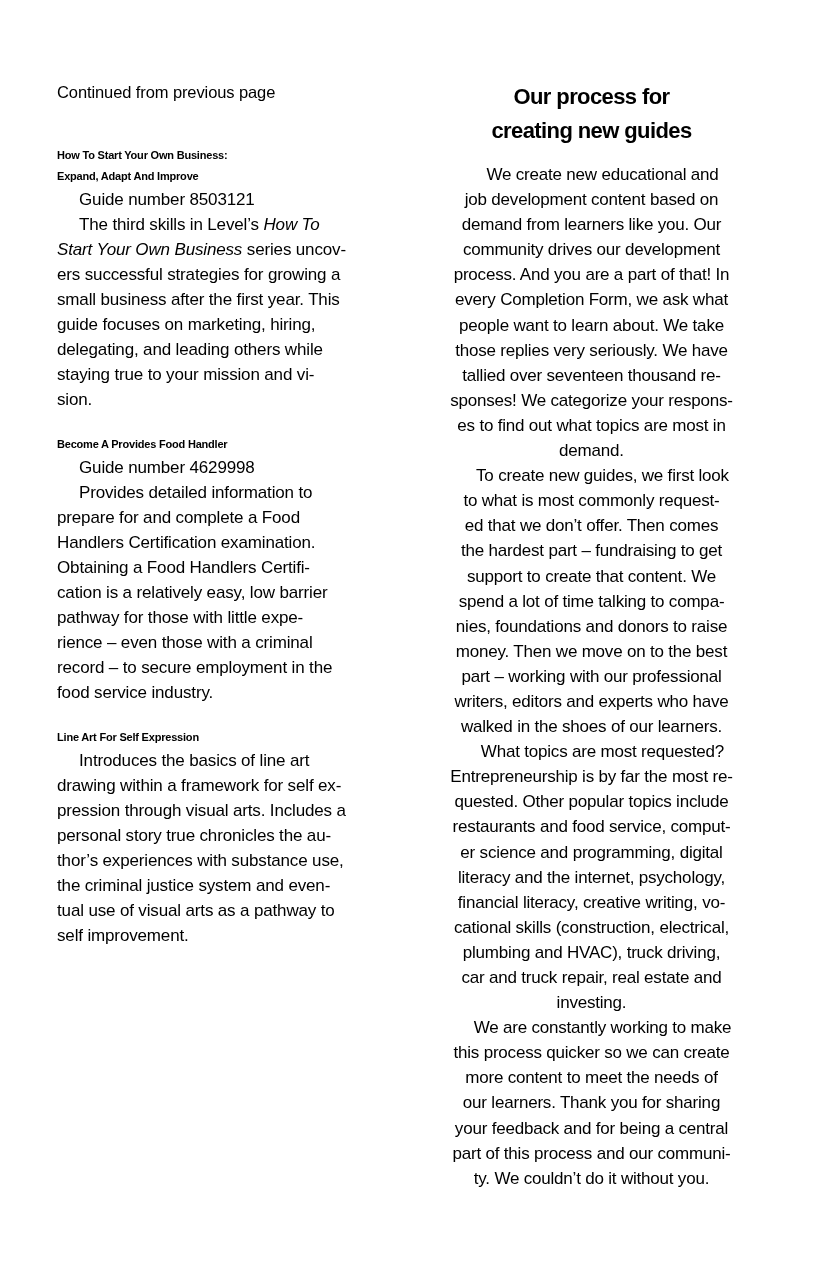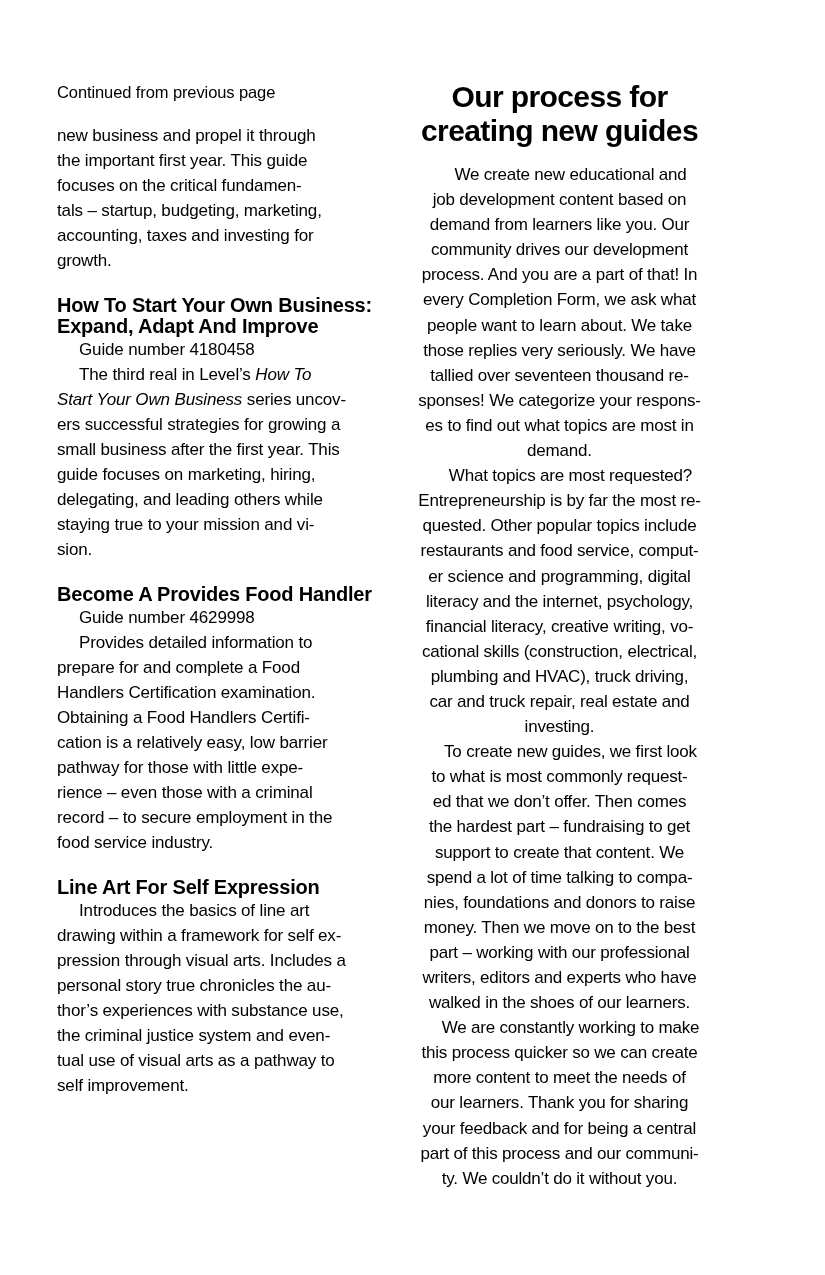--- a/index.html
+++ b/index.html
@@ -21,21 +21,21 @@
     inset: 0;
     background: #ffffff;
   }
   .columns {
     position: absolute;
     left: 57px;
     top: 80px;
     width: 678px;
     display: flex;
     flex-direction: row;
-    gap: 24px;
+    gap: 56px;
   }
   .col {
     width: 315px;
     flex: 0 0 315px;
   }
   .col-right {
     width: 327px;
     flex: 0 0 327px;
   }
 
@@ -58,34 +58,34 @@
   }
   .para.indent {
     text-indent: 22px;
   }
   .para .ital {
     font-style: italic;
   }
 
   
   .subhead {
-    font-size: 20px;
+    font-size: 11px;
     line-height: 21px;
     font-weight: bold;
     letter-spacing: -0.2px;
     margin: 0;
     white-space: pre-line;
   }
   .block-gap {
     height: 22px;
   }
 
   
   .col-heading {
-    font-size: 30px;
+    font-size: 22px;
     line-height: 34px;
     font-weight: bold;
     text-align: center;
     letter-spacing: -0.6px;
     margin: 0 0 14px 0;
     white-space: pre-line;
   }
   .rc-para {
     font-size: 17px;
     line-height: 25.1px;
@@ -99,34 +99,28 @@
 </head>
 <body>
 
 <div class="page">
   <div class="columns">
 
     <div class="col">
 
       <p class="continued">Continued from previous page</p>
 
-      <p class="para">new business and propel it through
-the important first year. This guide
-focuses on the critical fundamen-
-tals – startup, budgeting, marketing,
-accounting, taxes and investing for
-growth.</p>
 
       <div class="block-gap"></div>
 
       <div>
         <p class="subhead">How To Start Your Own Business:
 Expand, Adapt And Improve</p>
-        <p class="para indent">Guide number 4180458</p>
-        <p class="para indent"><span>The third real in Level’s </span><span class="ital">How To
+        <p class="para indent">Guide number 8503121</p>
+        <p class="para indent"><span>The third skills in Level’s </span><span class="ital">How To
 Start Your Own Business</span><span> series uncov-
 ers successful strategies for growing a
 small business after the first year. This
 guide focuses on marketing, hiring,
 delegating, and leading others while
 staying true to your mission and vi-
 sion.</span></p>
       </div>
 
       <div class="block-gap"></div>
@@ -172,44 +166,44 @@
 community drives our development
 process. And you are a part of that! In
 every Completion Form, we ask what
 people want to learn about. We take
 those replies very seriously. We have
 tallied over seventeen thousand re-
 sponses! We categorize your respons-
 es to find out what topics are most in
 demand.</p>
 
+      <p class="rc-para">To create new guides, we first look
+to what is most commonly request-
+ed that we don’t offer. Then comes
+the hardest part – fundraising to get
+support to create that content. We
+spend a lot of time talking to compa-
+nies, foundations and donors to raise
+money. Then we move on to the best
+part – working with our professional
+writers, editors and experts who have
+walked in the shoes of our learners.</p>
+
       <p class="rc-para">What topics are most requested?
 Entrepreneurship is by far the most re-
 quested. Other popular topics include
 restaurants and food service, comput-
 er science and programming, digital
 literacy and the internet, psychology,
 financial literacy, creative writing, vo-
 cational skills (construction, electrical,
 plumbing and HVAC), truck driving,
 car and truck repair, real estate and
 investing.</p>
 
-      <p class="rc-para">To create new guides, we first look
-to what is most commonly request-
-ed that we don’t offer. Then comes
-the hardest part – fundraising to get
-support to create that content. We
-spend a lot of time talking to compa-
-nies, foundations and donors to raise
-money. Then we move on to the best
-part – working with our professional
-writers, editors and experts who have
-walked in the shoes of our learners.</p>
-
       <p class="rc-para">We are constantly working to make
 this process quicker so we can create
 more content to meet the needs of
 our learners. Thank you for sharing
 your feedback and for being a central
 part of this process and our communi-
 ty. We couldn’t do it without you.</p>
 
     </div>
 

